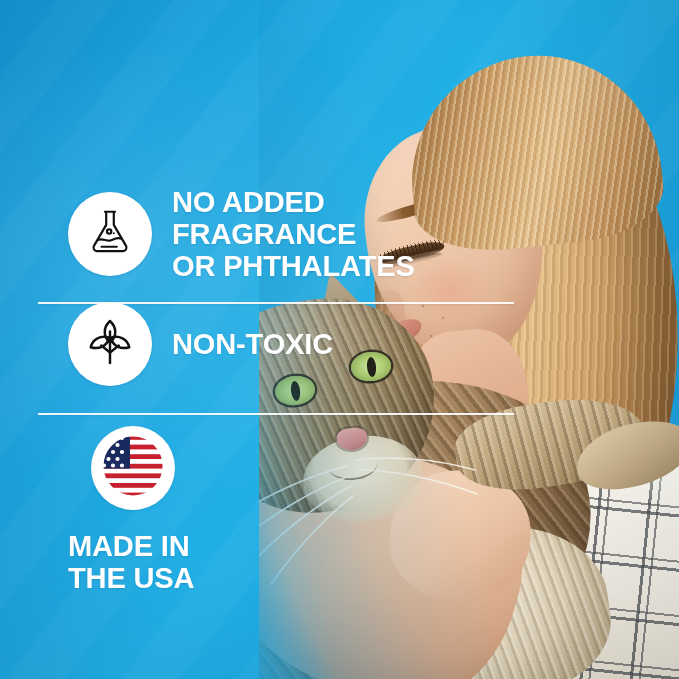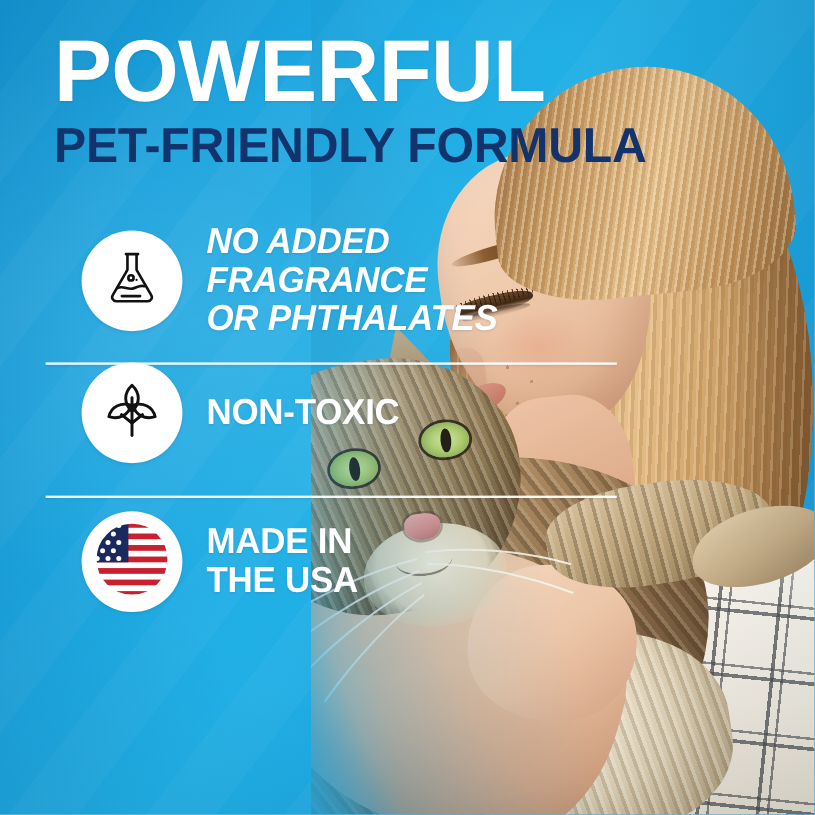--- a/index.html
+++ b/index.html
@@ -483,23 +483,23 @@
     width: 679px;
     z-index: 30;
   }
   .feature-row {
     position: absolute;
     left: 68px;
     display: flex;
     align-items: center;
     gap: 20px;
   }
-  .feature-row.r1 { top: 0px; font-style: italic; }
+  .feature-row.r1 { top: 0px; }
   .feature-row.r2 { top: 116px; }
-  .feature-row.r3 { top: 240px; }
+  .feature-row.r3 { top: 240px; flex-direction: column; }
 
   .badge {
     width: 84px;
     height: 84px;
     border-radius: 50%;
     background: #ffffff;
     display: flex;
     align-items: center;
     justify-content: center;
     flex: 0 0 auto;
@@ -597,24 +597,20 @@
           <path d="M136 30 C 170 26, 214 28, 256 40"></path>
           <path d="M138 40 C 172 40, 216 48, 258 64"></path>
         </g>
       </svg>
     </div>
     <div class="photo-shade"></div>
   </div>
 
   <div class="bg-vignette"></div>
 
-  <div class="headline">
-    <div class="title-main">POWERFUL</div>
-    <div class="title-sub">PET-FRIENDLY FORMULA</div>
-  </div>
 
   <div class="divider d1"></div>
   <div class="divider d2"></div>
 
   <div class="features">
 
     <div class="feature-row r1">
       <div class="badge">
         <span>
           <svg width="54" height="54" viewBox="0 0 64 64" fill="none" stroke="#111111" stroke-width="2.6" stroke-linecap="round" stroke-linejoin="round">

